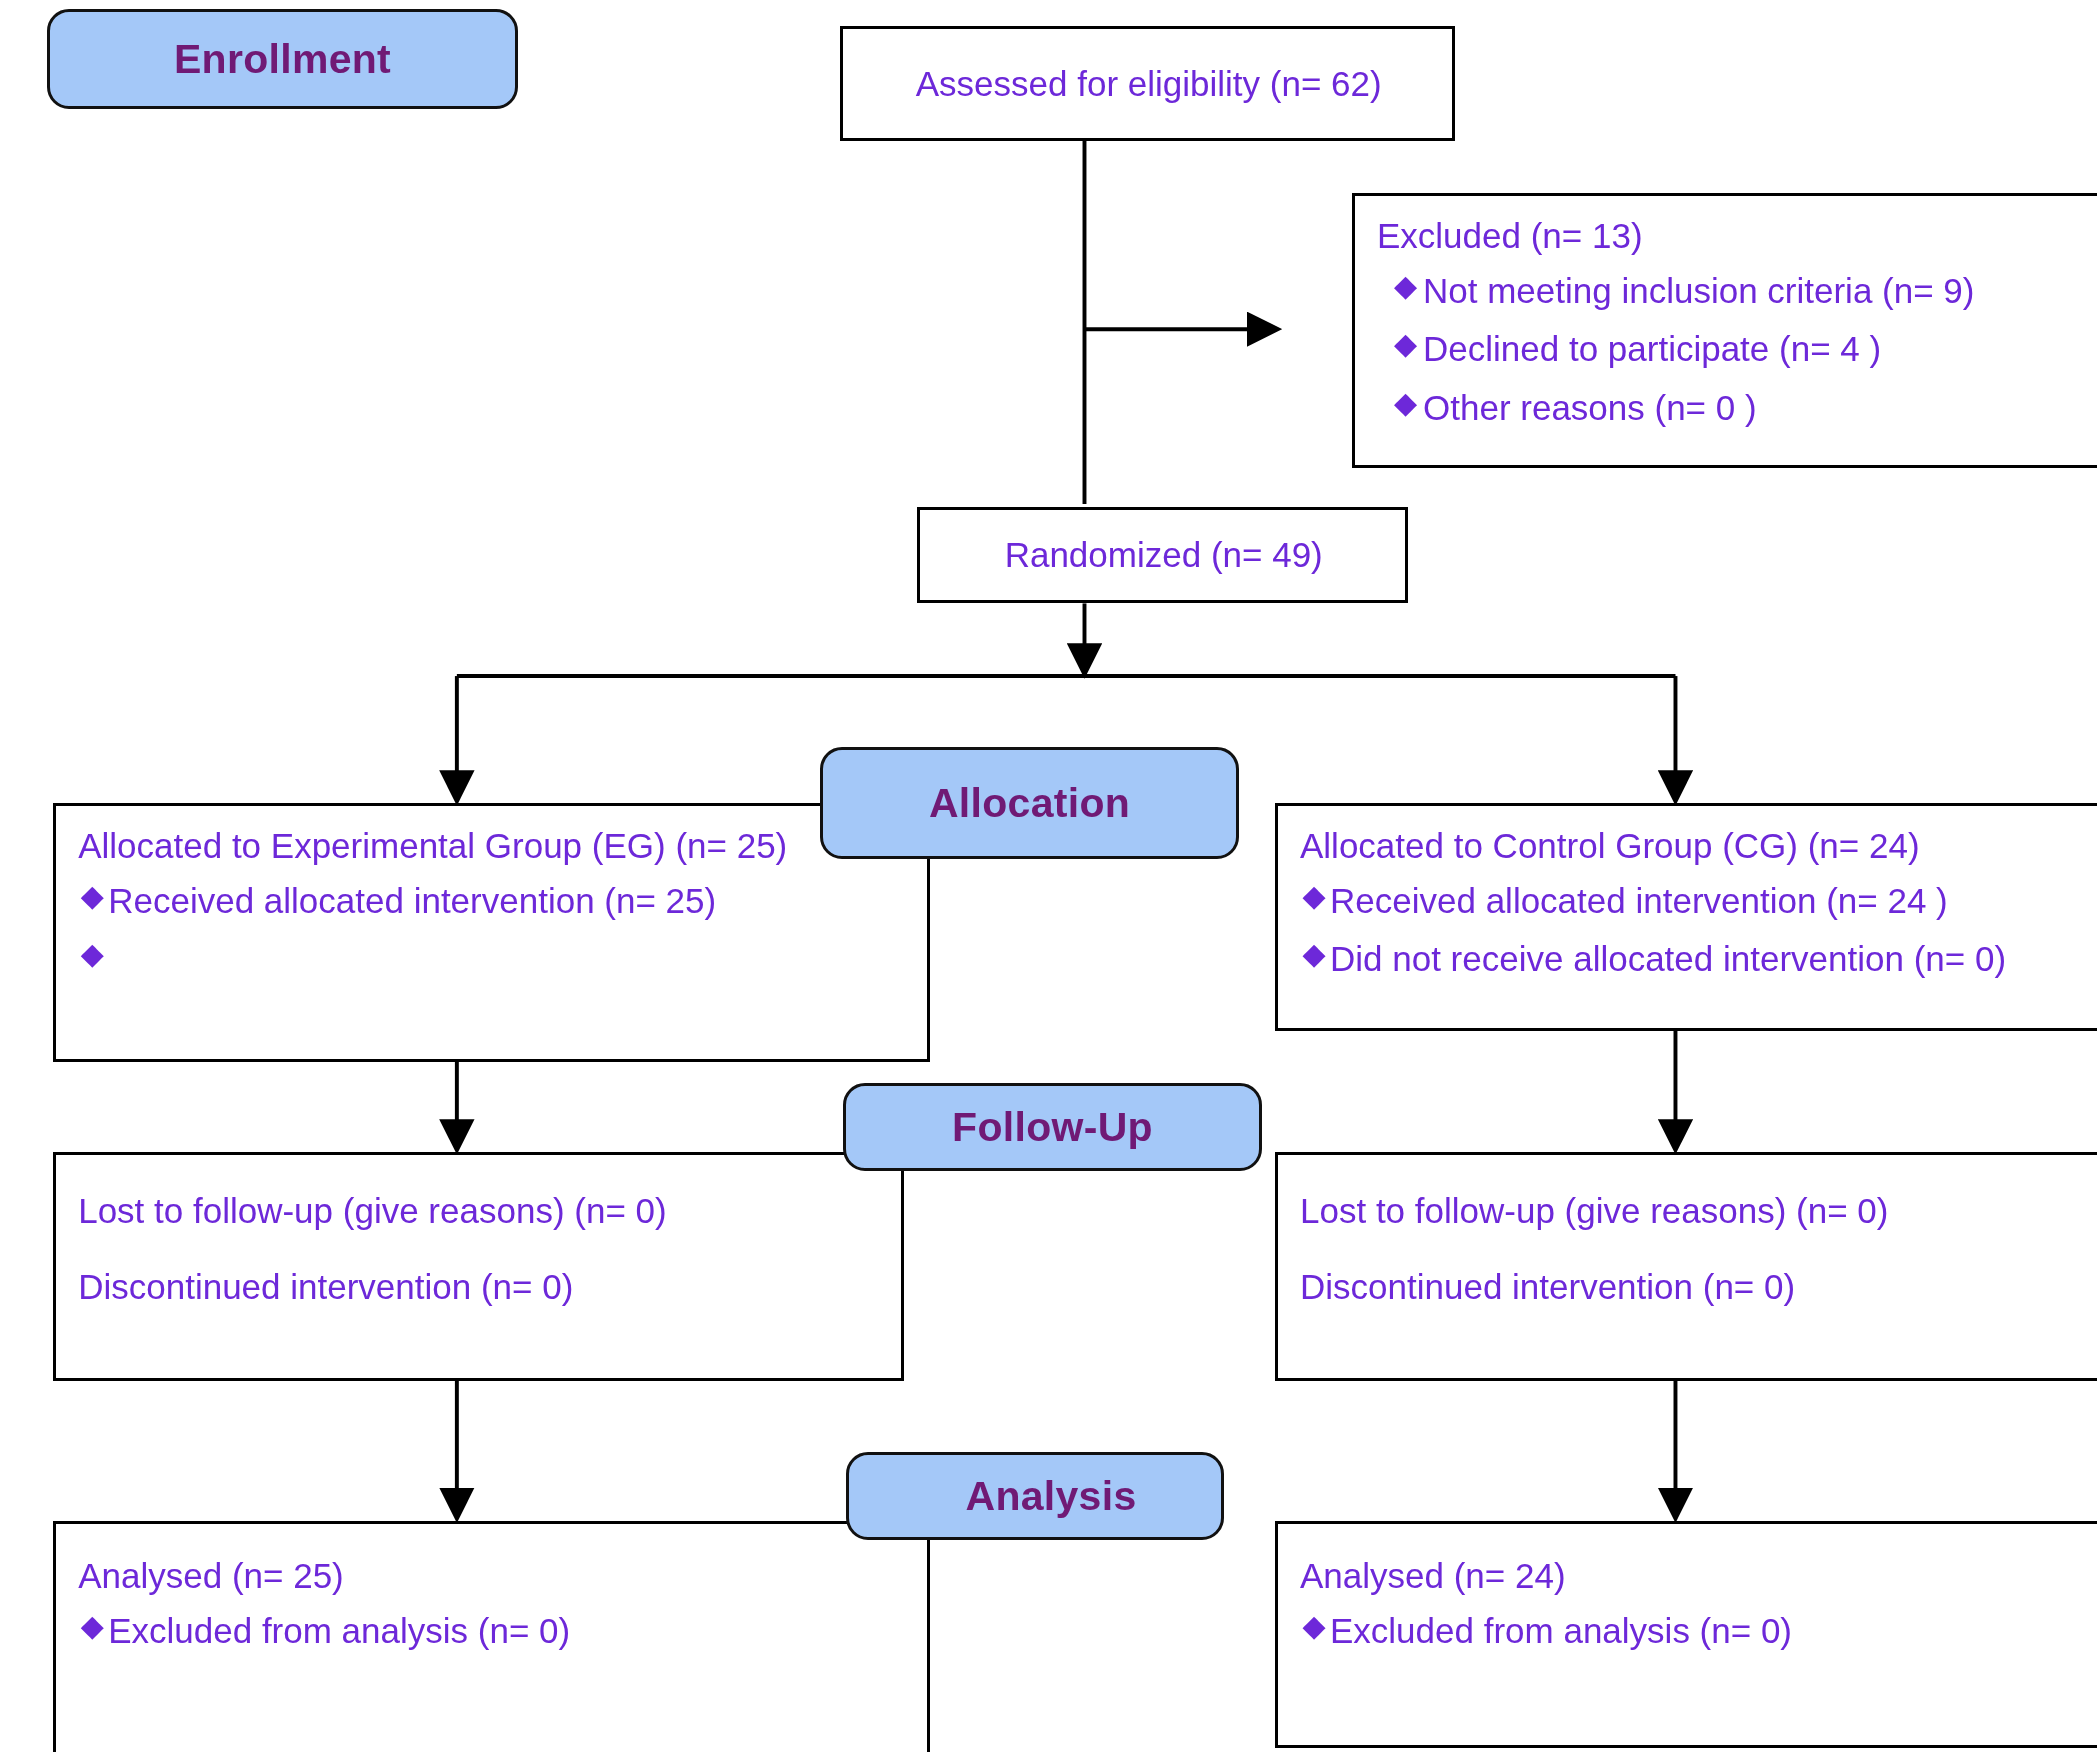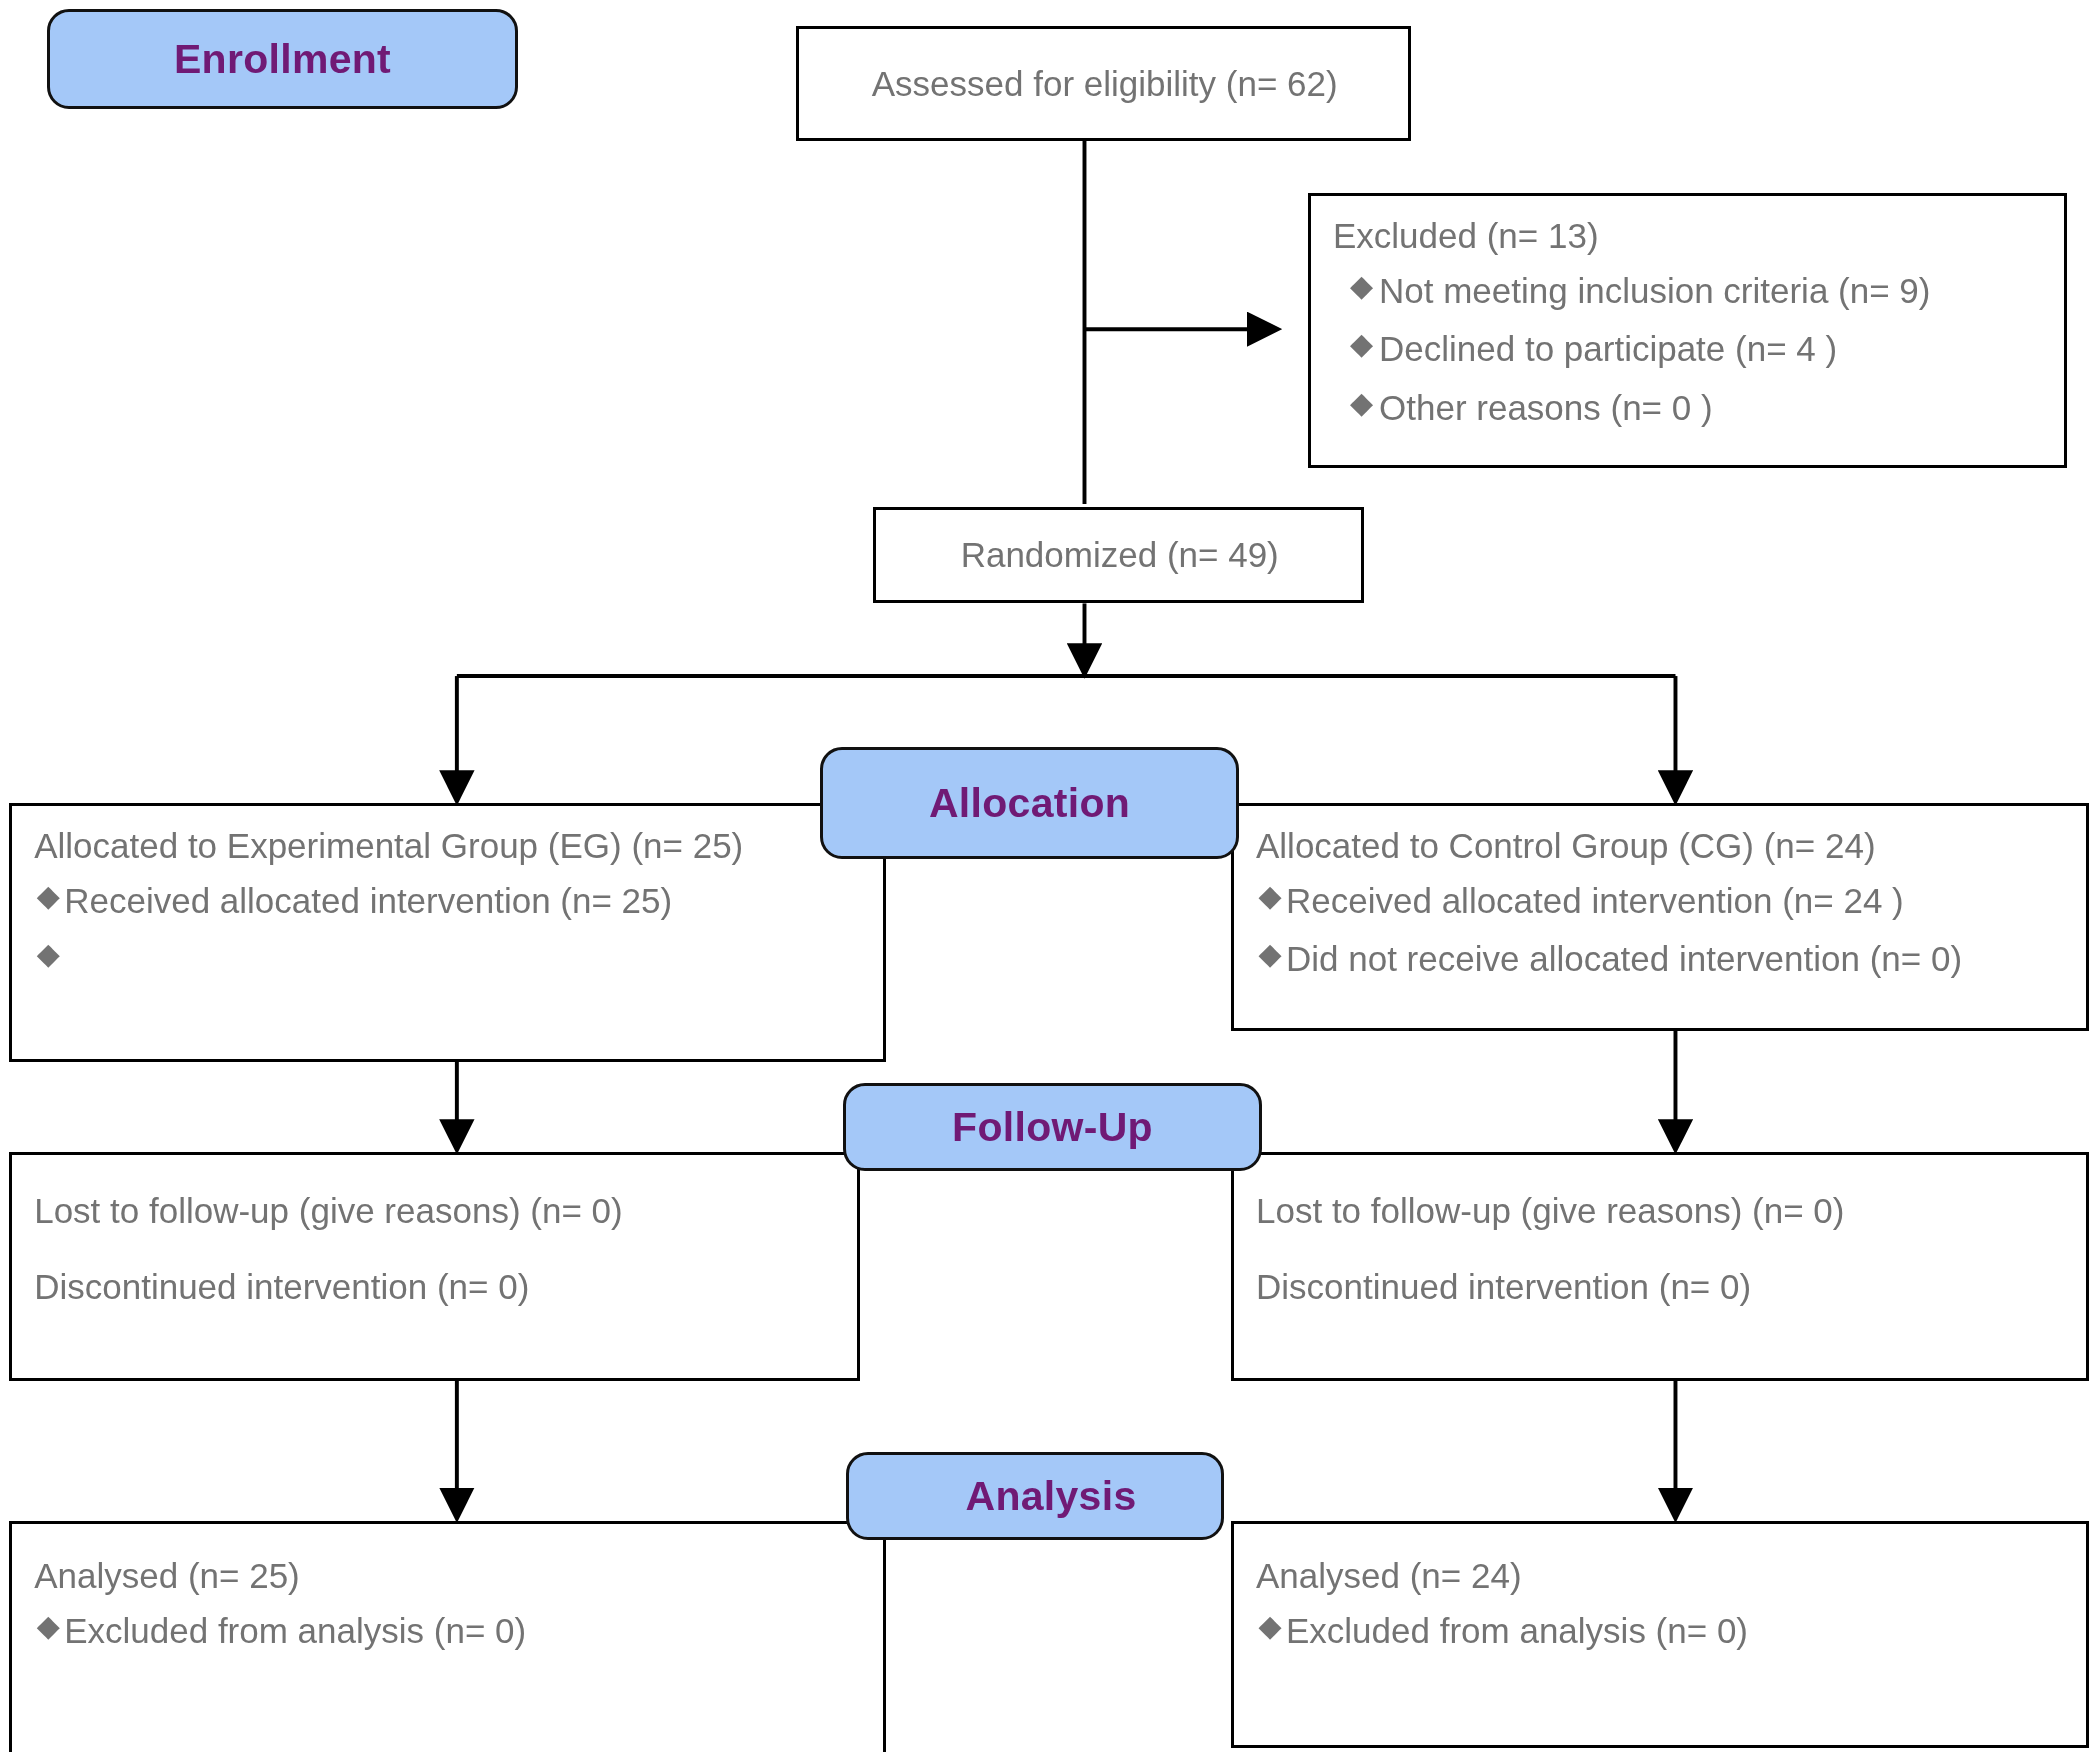--- a/index.html
+++ b/index.html
@@ -24,24 +24,25 @@
     height: 1752px;
     pointer-events: none;
   }
   
   .node {
     position: absolute;
     box-sizing: border-box;
     background: #ffffff;
     border: 3.3px solid #000000;
     padding: 17px 19.6px 17px 22px;
-    color: #737373;
+    color: #6d28d9;
     font-size: 35px;
     line-height: 1.30;
     z-index: 3;
+    margin-left: 44px;
   }
   .node .title {
     white-space: nowrap;
   }
   .node ul {
     list-style: none;
     margin: 9.2px 0 0 0;
     padding: 0;
   }
   .node li {

